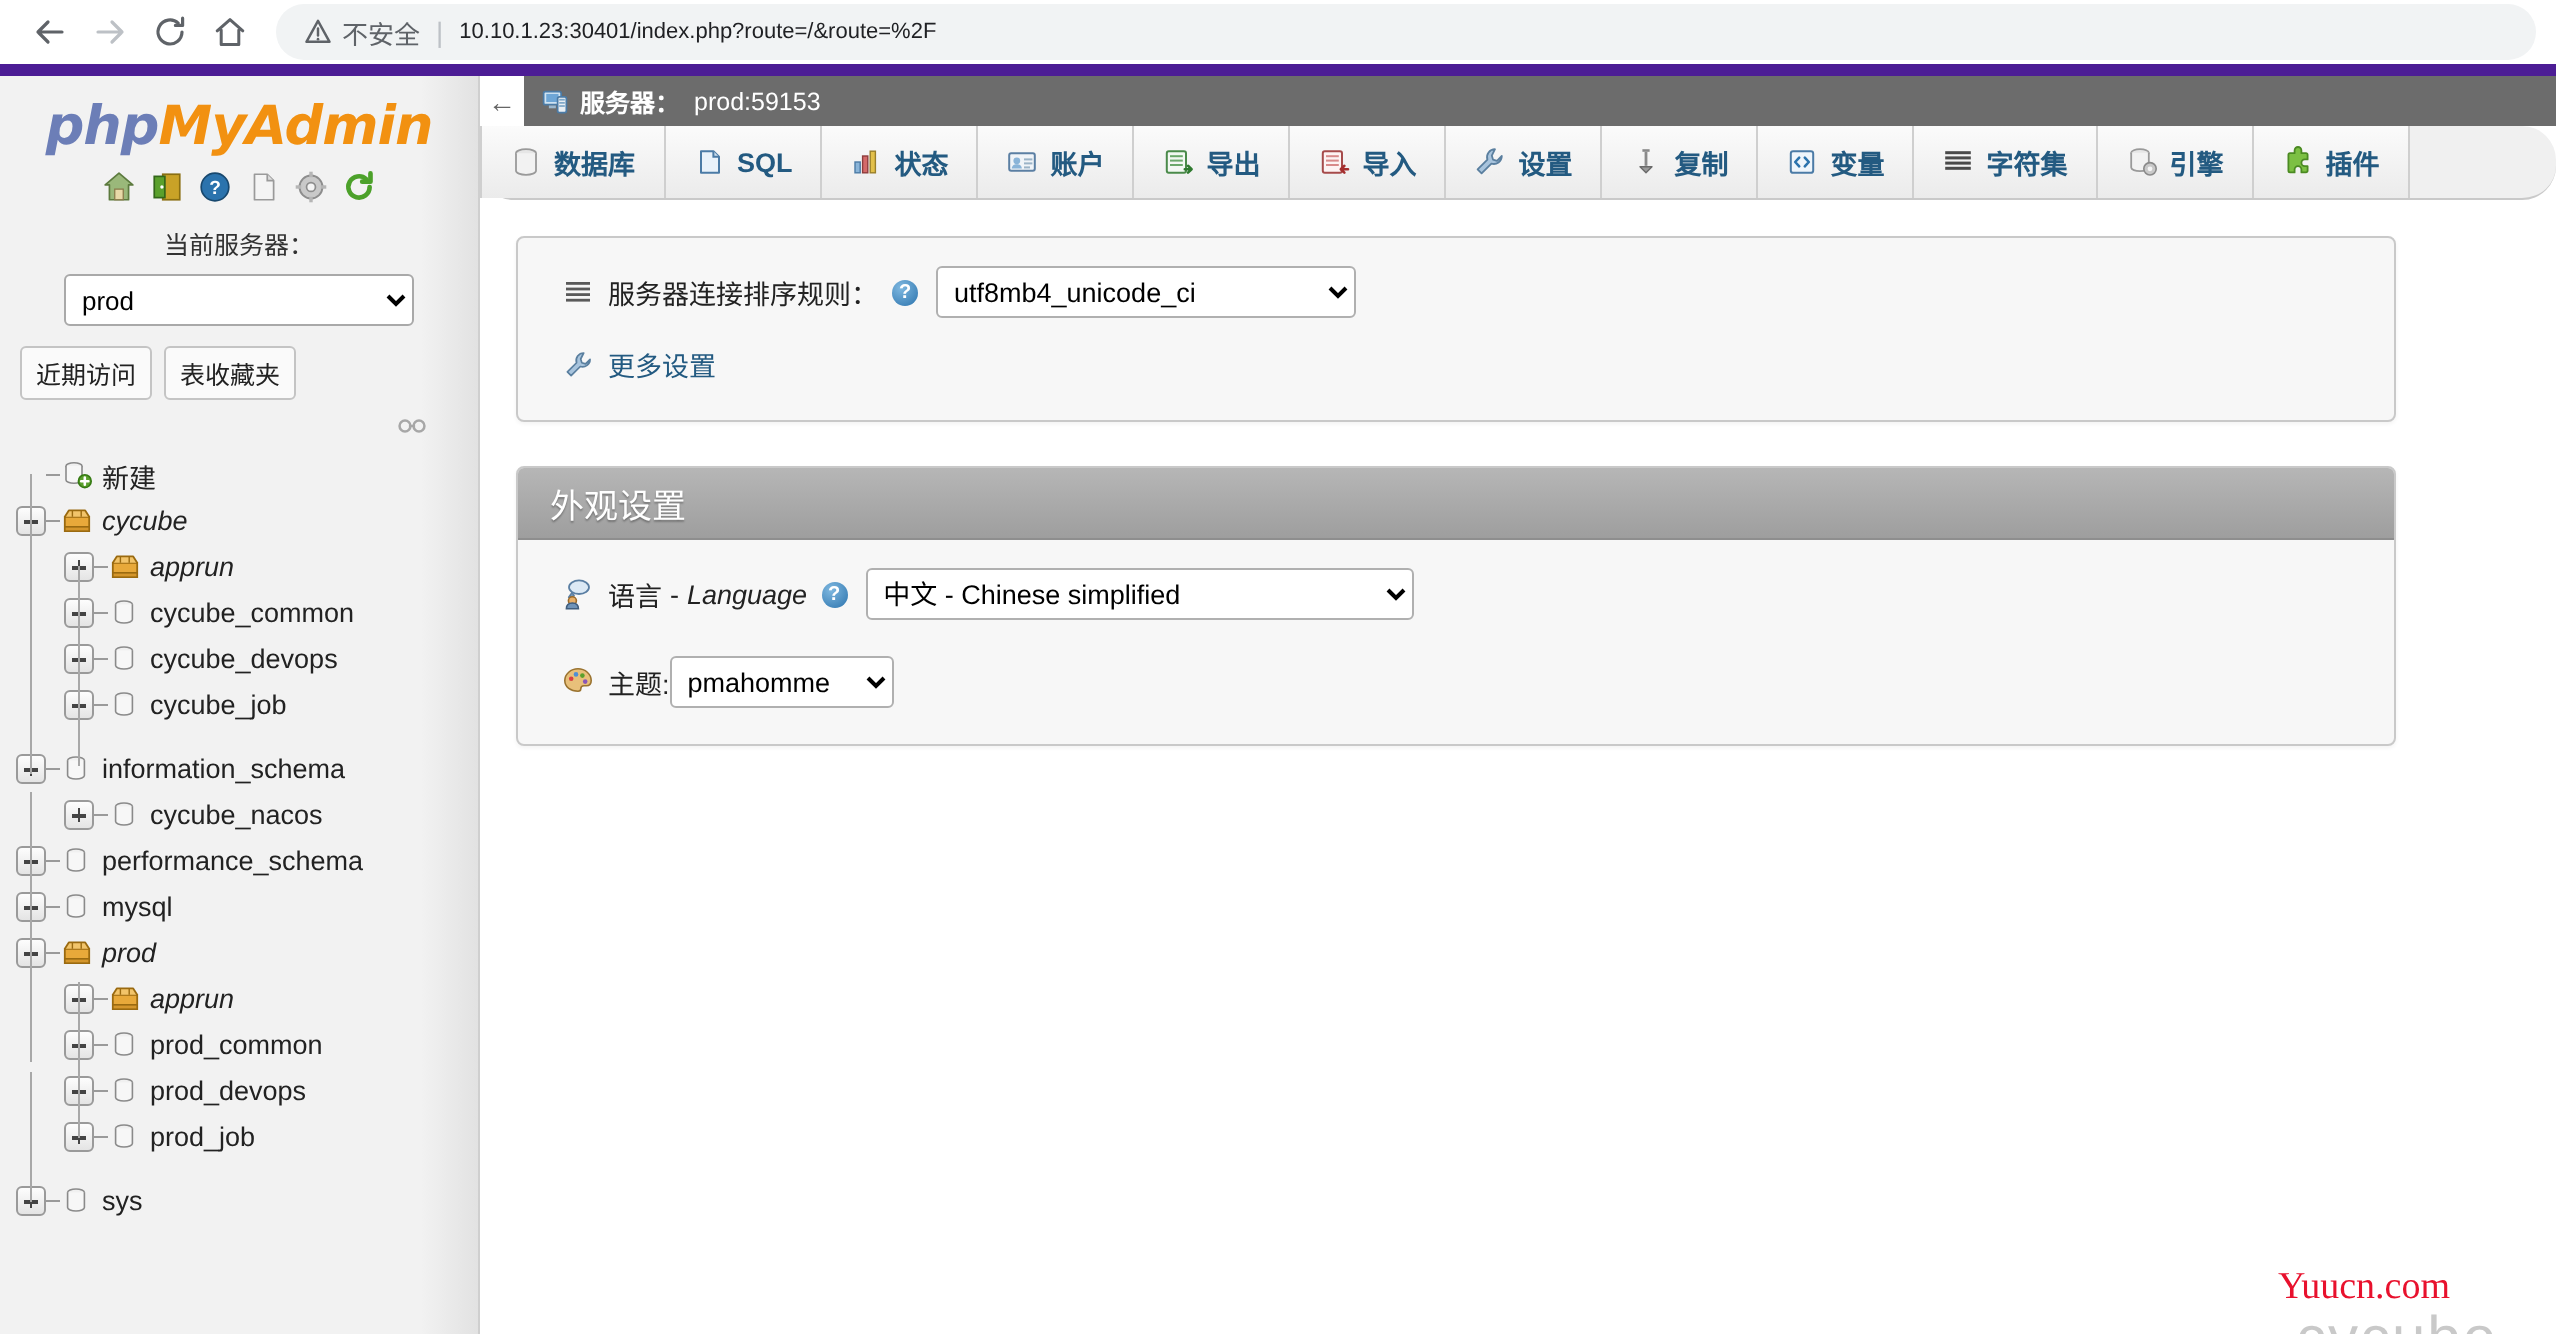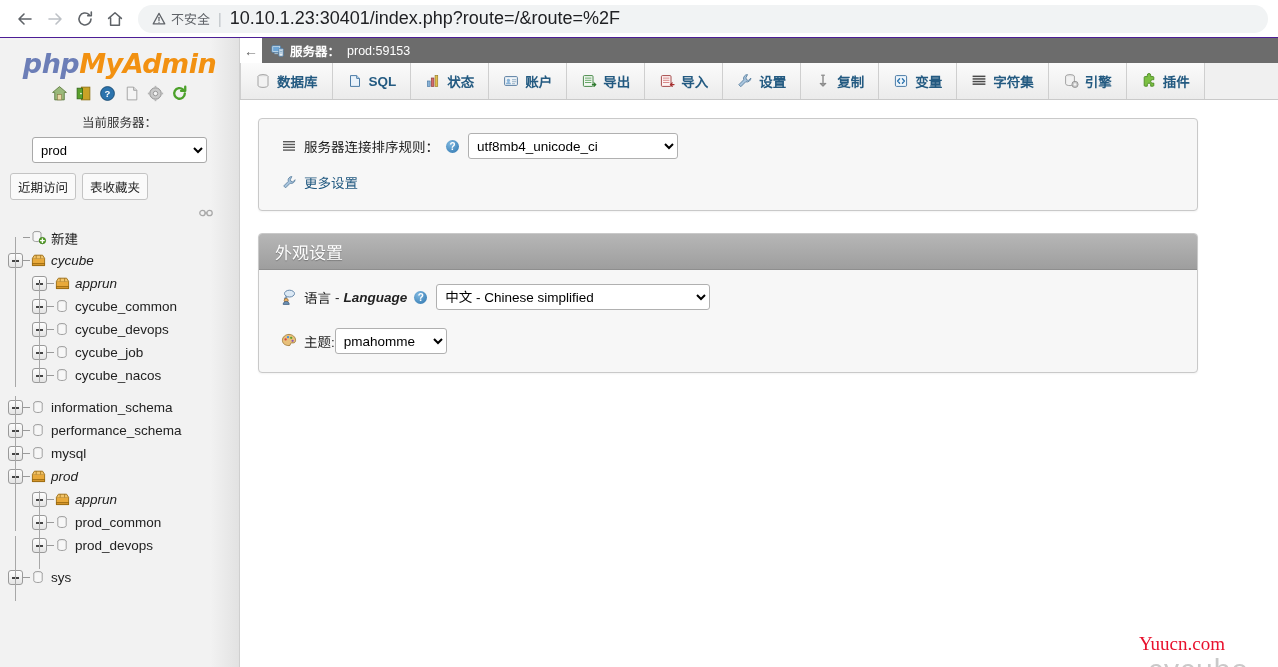--- a/index.html
+++ b/index.html
@@ -11,21 +11,21 @@
     background: #ffffff;
   }
 
   
   #browser-bar {
     height: 38px;
     background: #ffffff;
     display: flex;
     align-items: center;
     padding: 0 10px;
-    border-bottom: 1px solid #4c1d95;
+    border-bottom: 6px solid #4c1d95;
     position: relative;
   }
   .nav-btn {
     width: 30px; height: 30px;
     display: flex; align-items: center; justify-content: center;
     color: #5f6368;
     flex: 0 0 auto;
     cursor: pointer;
   }
   .nav-btn.disabled { color: #bdc1c6; }
@@ -43,21 +43,21 @@
     font-size: 13.5px;
     color: #202124;
     overflow: hidden;
     cursor: text;
   }
   #warn-icon { color: #5f6368; margin-right: 5px; display:flex; align-items:center;}
   #warn-text { color: #5f6368; font-size: 13px; white-space: nowrap; }
   #omni-sep {
     color: #bdc1c6; margin: 0 8px; font-size: 14px;
   }
-  #omni-url { white-space: nowrap; font-size: 18px; color:#202124; }
+  #omni-url { white-space: nowrap; font-size: 11px; color:#202124; }
 
   
   #page {
     position: relative;
     width: 1278px;
     height: 629px;
     display: flex;
     background: #ffffff;
   }
 
@@ -223,20 +223,21 @@
   #srv-icon { margin: 0 5px 0 8px; display:flex; align-items:center;}
   #srv-text { font-weight: bold; }
   #srv-val { font-weight: normal; margin-left: 7px; }
 
   #tabbar {
     height: 37px;
     background: #f0f0f0;
     display: flex;
     align-items: stretch;
     border-bottom: 1px solid #c9c9c9;
+    border-radius: 17px;
   }
   .tab {
     display: flex;
     align-items: center;
     gap: 6px;
     padding: 0 14px;
     font-size: 13.5px;
     font-weight: bold;
     color: #235a81;
     background: linear-gradient(#fbfbfb, #ebebeb);
@@ -299,21 +300,21 @@
     font-family: "Liberation Sans", sans-serif;
     border: 1px solid #b0b0b0;
     border-radius: 3px;
     background: #fff;
     padding: 2px 4px;
     color: #000;
   }
   #collation-select { width: 210px; }
   #language-select  { width: 274px; }
   #theme-select     { width: 112px; }
-  .lang-en { font-style: italic; font-weight: bold; }
+  .lang-en { font-style: italic; }
 
   
   #wm-yuucn {
     position: absolute;
     left: 1139px; top: 595px;
     font-family: "Liberation Serif", "DejaVu Serif", serif;
     font-size: 19px;
     color: #e8112d;
     white-space: nowrap;
     pointer-events: none;
@@ -498,37 +499,37 @@
         </div>
         <div class="tnode lvl2">
           <span class="tgl plus"></span>
           <span class="tdash"></span>
           <span class="ticon"><svg width="17" height="15" viewBox="0 0 17 15">
               <ellipse cx="8" cy="3.2" rx="4.2" ry="1.7" fill="#f0f0f0" stroke="#8a8a8a" stroke-width=".8"></ellipse>
               <path d="M3.8 3.2v7.6c0 .9 1.9 1.7 4.2 1.7s4.2-.8 4.2-1.7V3.2" fill="#f7f7f7" stroke="#8a8a8a" stroke-width=".8"></path>
             </svg></span>
           <span class="tlabel">cycube_job</span>
         </div>
+        <div class="tnode lvl1 gap">
+          <span class="tgl plus"></span>
+          <span class="tdash"></span>
+          <span class="ticon"><svg width="17" height="15" viewBox="0 0 17 15">
+              <ellipse cx="8" cy="3.2" rx="4.2" ry="1.7" fill="#f0f0f0" stroke="#8a8a8a" stroke-width=".8"></ellipse>
+              <path d="M3.8 3.2v7.6c0 .9 1.9 1.7 4.2 1.7s4.2-.8 4.2-1.7V3.2" fill="#f7f7f7" stroke="#8a8a8a" stroke-width=".8"></path>
+            </svg></span>
+          <span class="tlabel">information_schema</span>
+        </div>
         <div class="tnode lvl2">
           <span class="tgl plus"></span>
           <span class="tdash"></span>
           <span class="ticon"><svg width="17" height="15" viewBox="0 0 17 15">
               <ellipse cx="8" cy="3.2" rx="4.2" ry="1.7" fill="#f0f0f0" stroke="#8a8a8a" stroke-width=".8"></ellipse>
               <path d="M3.8 3.2v7.6c0 .9 1.9 1.7 4.2 1.7s4.2-.8 4.2-1.7V3.2" fill="#f7f7f7" stroke="#8a8a8a" stroke-width=".8"></path>
             </svg></span>
           <span class="tlabel">cycube_nacos</span>
-        </div>
-        <div class="tnode lvl1 gap">
-          <span class="tgl plus"></span>
-          <span class="tdash"></span>
-          <span class="ticon"><svg width="17" height="15" viewBox="0 0 17 15">
-              <ellipse cx="8" cy="3.2" rx="4.2" ry="1.7" fill="#f0f0f0" stroke="#8a8a8a" stroke-width=".8"></ellipse>
-              <path d="M3.8 3.2v7.6c0 .9 1.9 1.7 4.2 1.7s4.2-.8 4.2-1.7V3.2" fill="#f7f7f7" stroke="#8a8a8a" stroke-width=".8"></path>
-            </svg></span>
-          <span class="tlabel">information_schema</span>
         </div>
         <div class="tnode lvl1">
           <span class="tgl plus"></span>
           <span class="tdash"></span>
           <span class="ticon"><svg width="17" height="15" viewBox="0 0 17 15">
               <ellipse cx="8" cy="3.2" rx="4.2" ry="1.7" fill="#f0f0f0" stroke="#8a8a8a" stroke-width=".8"></ellipse>
               <path d="M3.8 3.2v7.6c0 .9 1.9 1.7 4.2 1.7s4.2-.8 4.2-1.7V3.2" fill="#f7f7f7" stroke="#8a8a8a" stroke-width=".8"></path>
             </svg></span>
           <span class="tlabel">performance_schema</span>
         </div>
@@ -577,20 +578,29 @@
           <span class="tlabel">prod_common</span>
         </div>
         <div class="tnode lvl2">
           <span class="tgl plus"></span>
           <span class="tdash"></span>
           <span class="ticon"><svg width="17" height="15" viewBox="0 0 17 15">
               <ellipse cx="8" cy="3.2" rx="4.2" ry="1.7" fill="#f0f0f0" stroke="#8a8a8a" stroke-width=".8"></ellipse>
               <path d="M3.8 3.2v7.6c0 .9 1.9 1.7 4.2 1.7s4.2-.8 4.2-1.7V3.2" fill="#f7f7f7" stroke="#8a8a8a" stroke-width=".8"></path>
             </svg></span>
           <span class="tlabel">prod_devops</span>
+        </div>
+        <div class="tnode lvl2">
+          <span class="tgl plus"></span>
+          <span class="tdash"></span>
+          <span class="ticon"><svg width="17" height="15" viewBox="0 0 17 15">
+              <ellipse cx="8" cy="3.2" rx="4.2" ry="1.7" fill="#f0f0f0" stroke="#8a8a8a" stroke-width=".8"></ellipse>
+              <path d="M3.8 3.2v7.6c0 .9 1.9 1.7 4.2 1.7s4.2-.8 4.2-1.7V3.2" fill="#f7f7f7" stroke="#8a8a8a" stroke-width=".8"></path>
+            </svg></span>
+          <span class="tlabel">prod_job</span>
         </div>
         <div class="tnode lvl1 gap">
           <span class="tgl plus"></span>
           <span class="tdash"></span>
           <span class="ticon"><svg width="17" height="15" viewBox="0 0 17 15">
               <ellipse cx="8" cy="3.2" rx="4.2" ry="1.7" fill="#f0f0f0" stroke="#8a8a8a" stroke-width=".8"></ellipse>
               <path d="M3.8 3.2v7.6c0 .9 1.9 1.7 4.2 1.7s4.2-.8 4.2-1.7V3.2" fill="#f7f7f7" stroke="#8a8a8a" stroke-width=".8"></path>
             </svg></span>
           <span class="tlabel">sys</span>
         </div>

